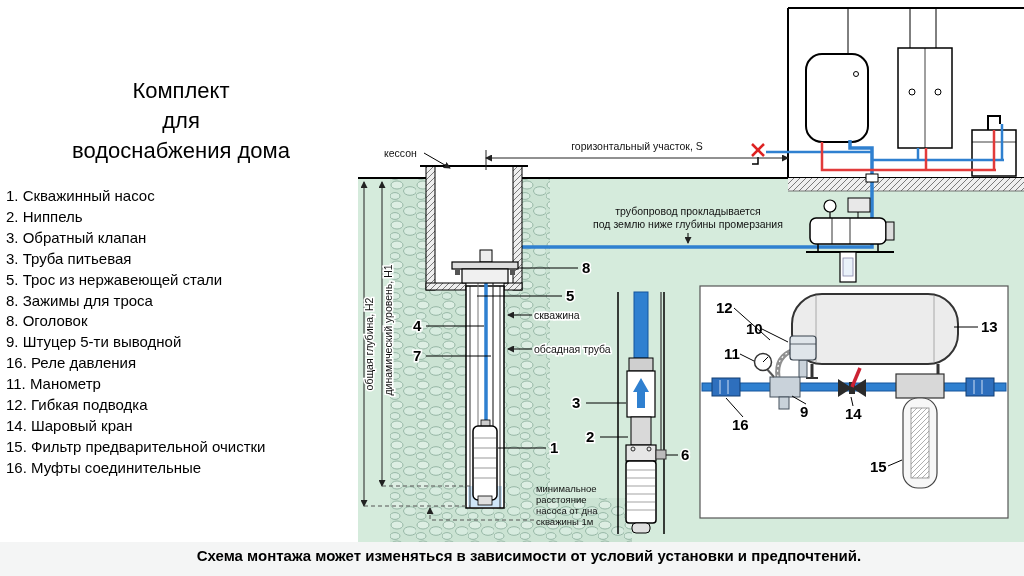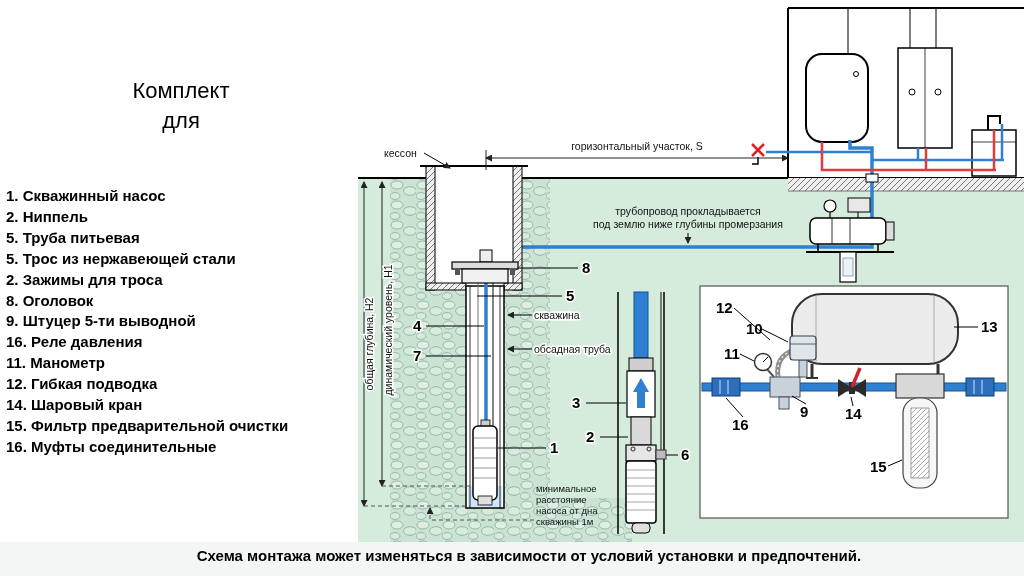--- a/index.html
+++ b/index.html
@@ -1,21 +1,21 @@
 <!DOCTYPE html>
 <html><head>
 <meta charset="utf-8">
 <style>
   html,body{margin:0;padding:0;}
   body{width:1024px;height:576px;position:relative;background:#ffffff;
        font-family:"Liberation Sans",sans-serif;overflow:hidden;}
   .abs{position:absolute;}
   .title{left:28px;top:76px;width:306px;text-align:center;font-size:22px;
          font-weight:400;line-height:30px;color:#000;}
-  .legend{left:6px;top:186px;width:352px;font-size:15px;font-weight:700;
+  .legend{left:6px;top:186px;width:352px;font-size:15px;font-weight:400;
           line-height:20.9px;color:#000;}
   .footer{left:17px;top:547px;width:1024px;text-align:center;font-size:15px;
           font-weight:700;color:#000000;}
   svg.scene{position:absolute;left:0;top:0;}
   text{font-family:"Liberation Sans",sans-serif;}
   .num{font-size:15px;font-weight:700;fill:#000;}
   .lbl{font-size:10.5px;fill:#111;}
   .lbls{font-size:9.5px;fill:#111;}
   .halo{stroke:#ffffff;stroke-width:3px;paint-order:stroke;}
   .ldr{stroke:#000;stroke-width:1;}
@@ -293,28 +293,30 @@
     <line class="ldr" x1="888" y1="466" x2="902" y2="460"></line>
     <text class="num" x="870" y="472">15</text>
     <line class="ldr" x1="743" y1="417" x2="726" y2="398"></line>
     <text class="num" x="732" y="430">16</text>
   </g>
 </svg>
 
 <div class="abs title">
   <div>Комплект</div>
   <div>для</div>
+  <div>водоснабжения дома</div>
 </div>
 
 <div class="abs legend">
   <div>1. Скважинный насос</div>
   <div>2. Ниппель</div>
-  <div>5. Труба питьевая</div>
+  <div>3. Обратный клапан</div>
+  <div>3. Труба питьевая</div>
   <div>5. Трос из нержавеющей стали</div>
-  <div>2. Зажимы для троса</div>
+  <div>8. Зажимы для троса</div>
   <div>8. Оголовок</div>
   <div>9. Штуцер 5-ти выводной</div>
   <div>16. Реле давления</div>
   <div>11. Манометр</div>
   <div>12. Гибкая подводка</div>
   <div>14. Шаровый кран</div>
   <div>15. Фильтр предварительной очистки</div>
   <div>16. Муфты соединительные</div>
 </div>
 

